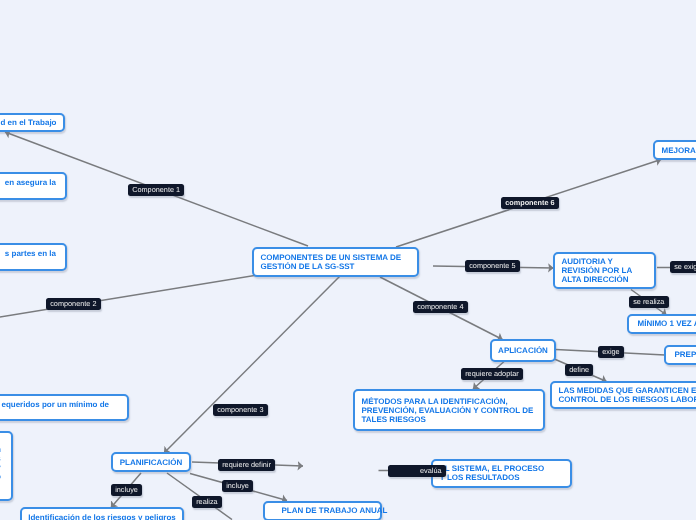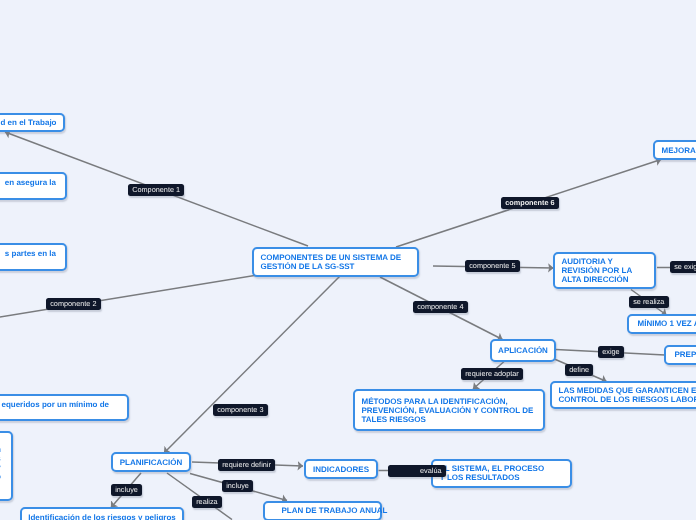--- a/index.html
+++ b/index.html
@@ -109,23 +109,20 @@
     <span class="t" style="padding:0;text-align:right;margin-right:10.2px;margin-bottom:6px;">n
 s
 y
 o</span>
   </div>
 
   <div class="node" style="left:111px;top:452px;width:80px;height:20px;justify-content:center;">
     <span class="t">PLANIFICACIÓN</span>
   </div>
 
-  <div class="node" style="left:304px;top:459px;width:74px;height:20px;justify-content:center;">
-    <span class="t">INDICADORES</span>
-  </div>
 
   <div class="node" style="left:431px;top:459px;width:141px;height:28.5px;">
     <span class="t">EL SISTEMA, EL PROCESO
 Y LOS RESULTADOS</span>
   </div>
 
   <div class="node" style="left:263px;top:501px;width:119px;height:19.5px;justify-content:center;padding-left:24px;">
     <span class="t">PLAN DE TRABAJO ANUAL</span>
   </div>
 

